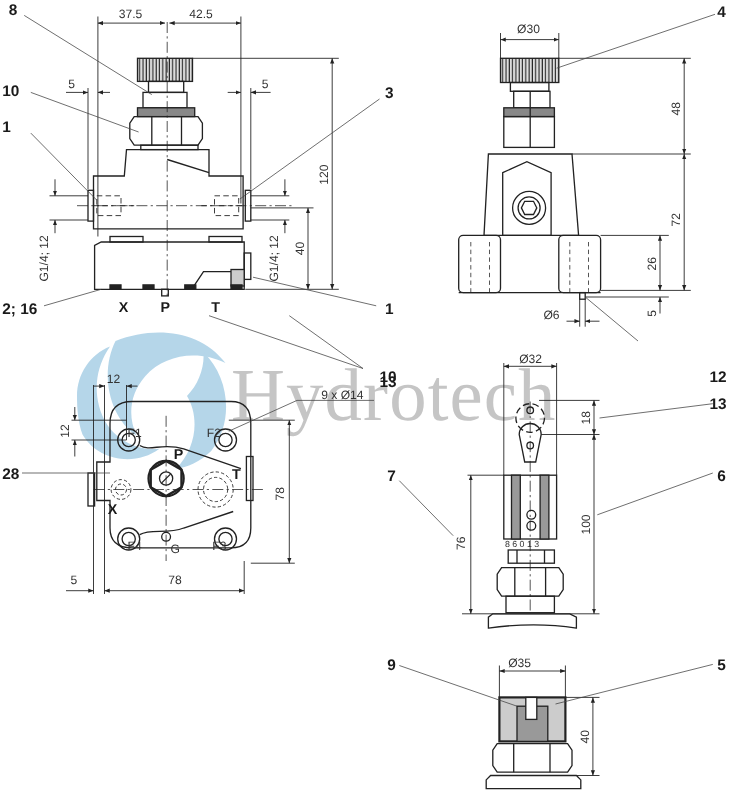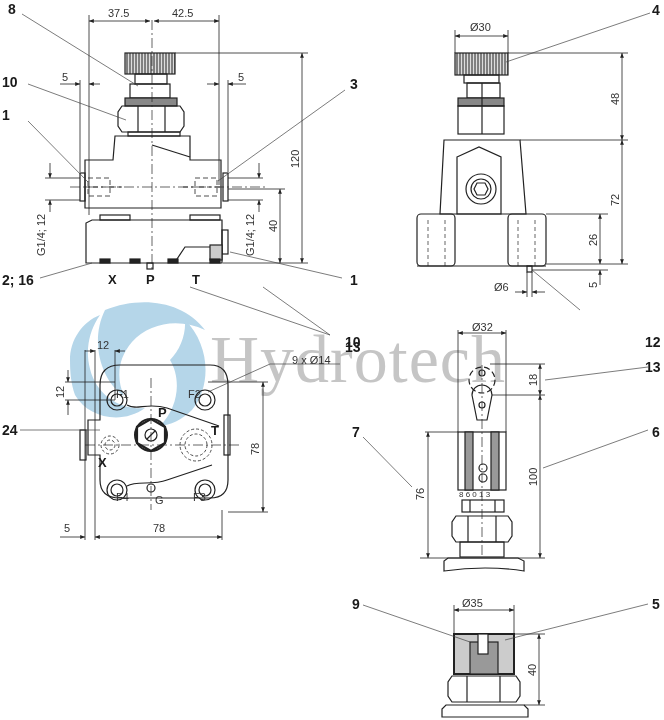--- a/index.html
+++ b/index.html
@@ -271,21 +271,21 @@
 <div class="lbl callout" style="left:8px;top:2px">8</div>
 <div class="lbl callout" style="left:2px;top:75px">10</div>
 <div class="lbl callout" style="left:2px;top:108px">1</div>
 <div class="lbl callout" style="left:350px;top:77px">3</div>
 <div class="lbl callout" style="left:2px;top:273px">2; 16</div>
 <div class="lbl callout" style="left:350px;top:273px">1</div>
 <div class="lbl callout" style="left:652px;top:3px">4</div>
 <div class="lbl callout" style="left:645px;top:335px">12</div>
 <div class="lbl callout" style="left:345px;top:335px">10</div>
 <div class="lbl callout" style="left:345px;top:340px">13</div>
-<div class="lbl callout" style="left:2px;top:423px">24</div>
+<div class="lbl callout" style="left:2px;top:423px">28</div>
 <div class="lbl callout" style="left:645px;top:360px">13</div>
 <div class="lbl callout" style="left:352px;top:425px">7</div>
 <div class="lbl callout" style="left:652px;top:425px">6</div>
 <div class="lbl callout" style="left:352px;top:597px">9</div>
 <div class="lbl callout" style="left:652px;top:597px">5</div>
 
 <div class="lbl dim" style="left:108px;top:8px">37.5</div>
 <div class="lbl dim" style="left:172px;top:8px">42.5</div>
 <div class="lbl dim" style="left:62px;top:72px">5</div>
 <div class="lbl dim" style="left:238px;top:72px">5</div>

